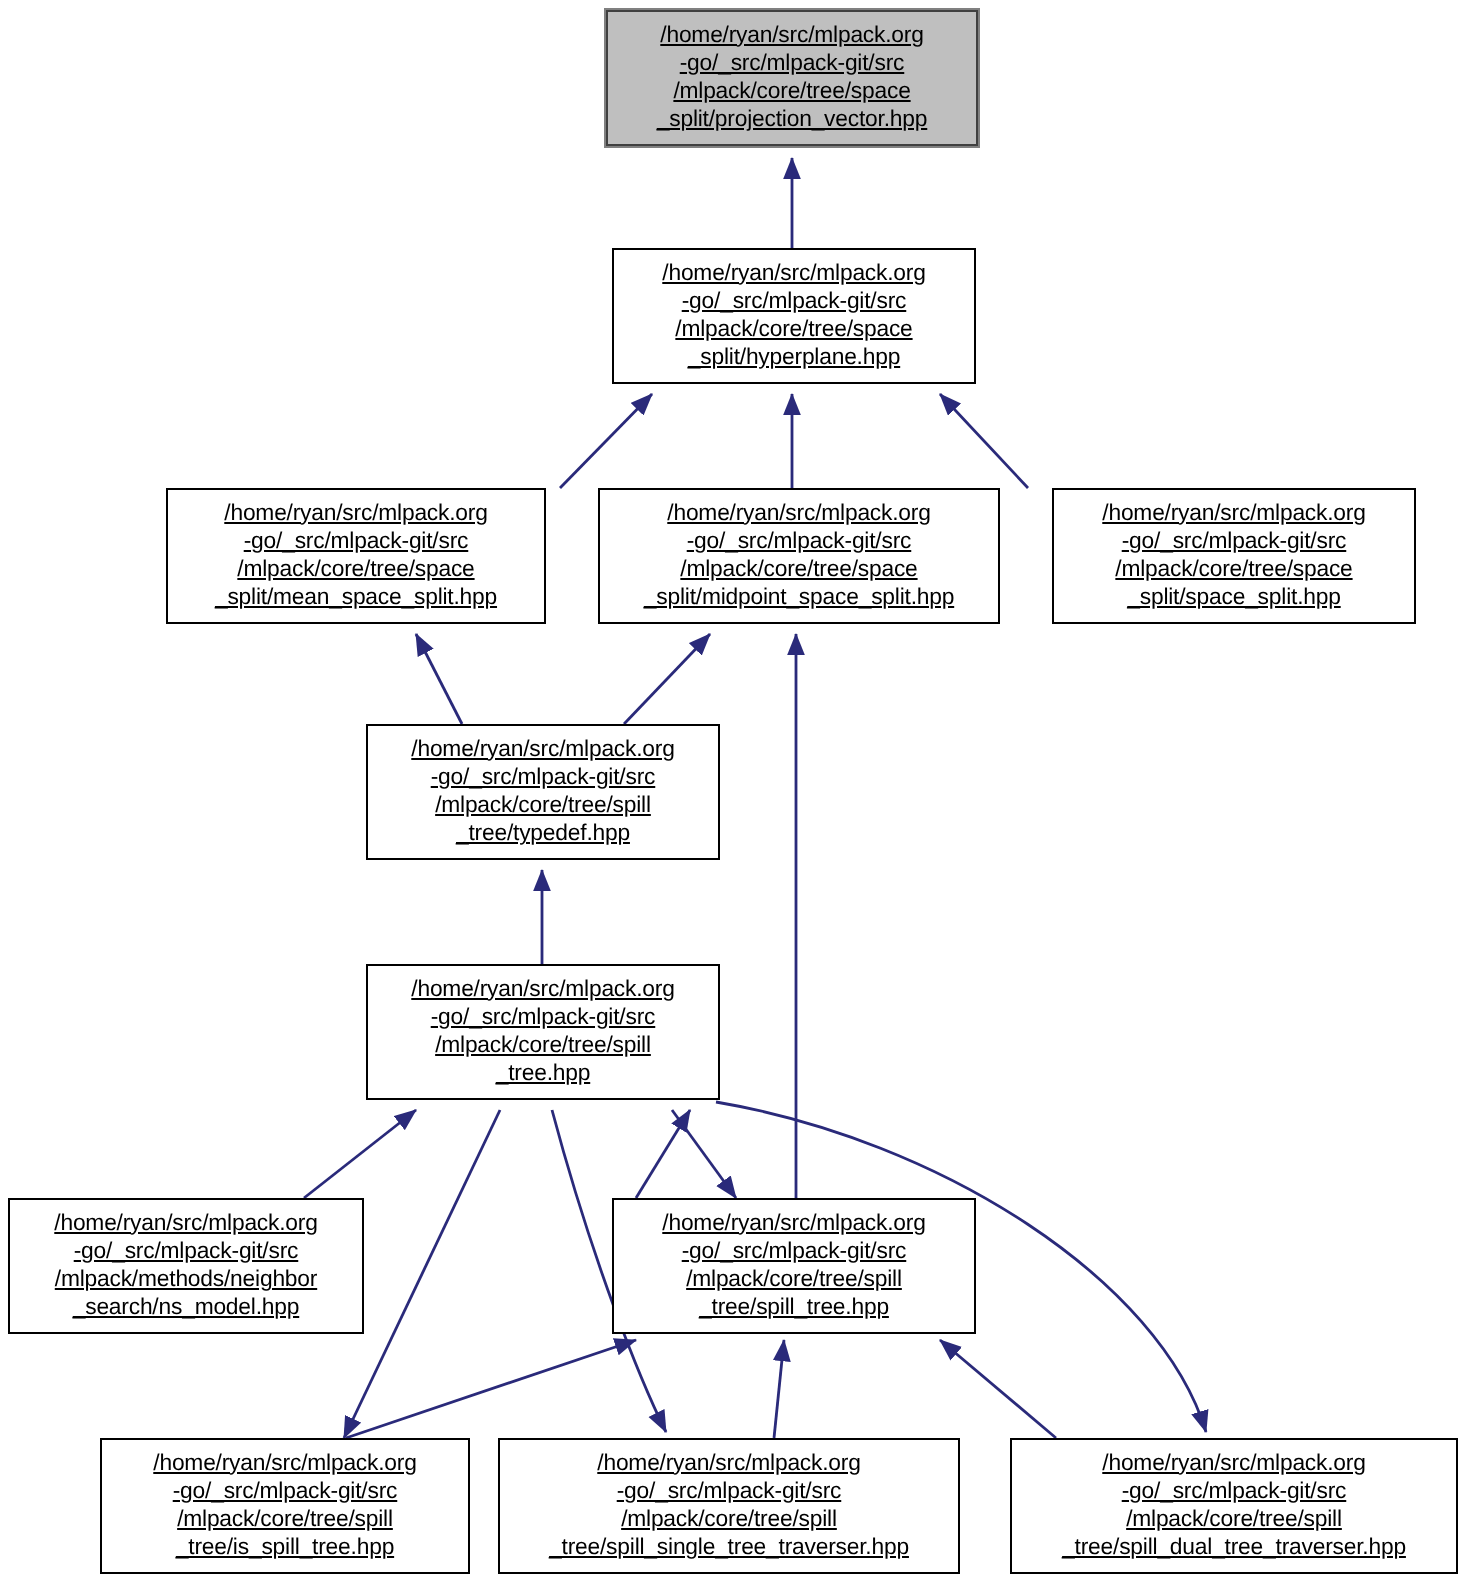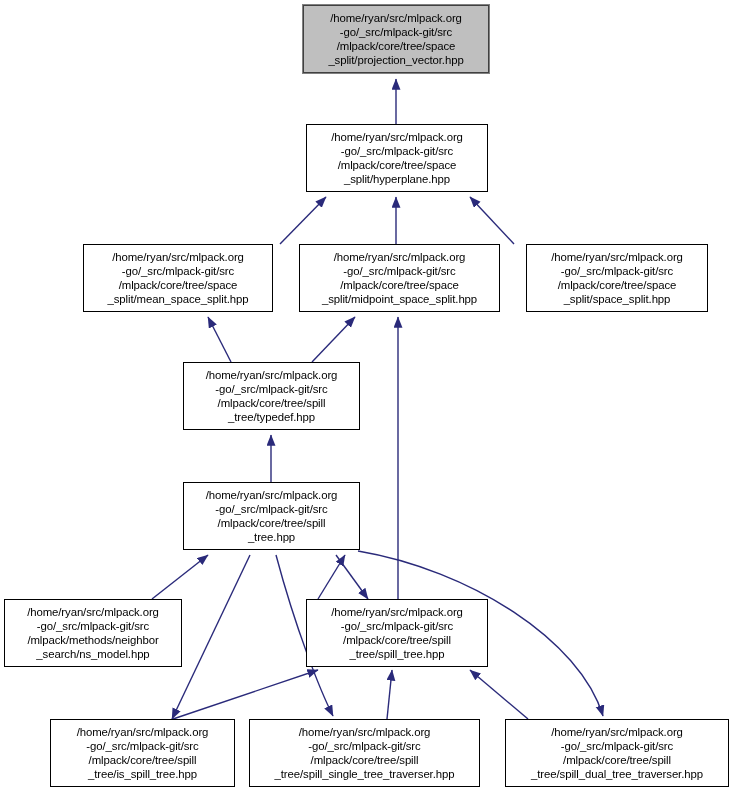--- a/index.html
+++ b/index.html
@@ -41,20 +41,21 @@
   }
   .node-label {
     font-family: "Liberation Sans", sans-serif;
     font-size: 11.4px;
     line-height: 14.2px;
     color: #000000;
     text-align: center;
     white-space: pre-line;
     padding: 0 3px;
     letter-spacing: -0.1px;
+    text-decoration: underline;
   }
 </style>
 </head>
 <body>
 
 <div id="graph-root">
 
   <svg id="edge-layer" viewBox="0 0 733 793" width="733" height="793" xmlns="http://www.w3.org/2000/svg">
     <defs>
       <marker id="arrowhead" markerWidth="9" markerHeight="9" refX="7.6" refY="3.2" orient="auto" markerUnits="strokeWidth">

